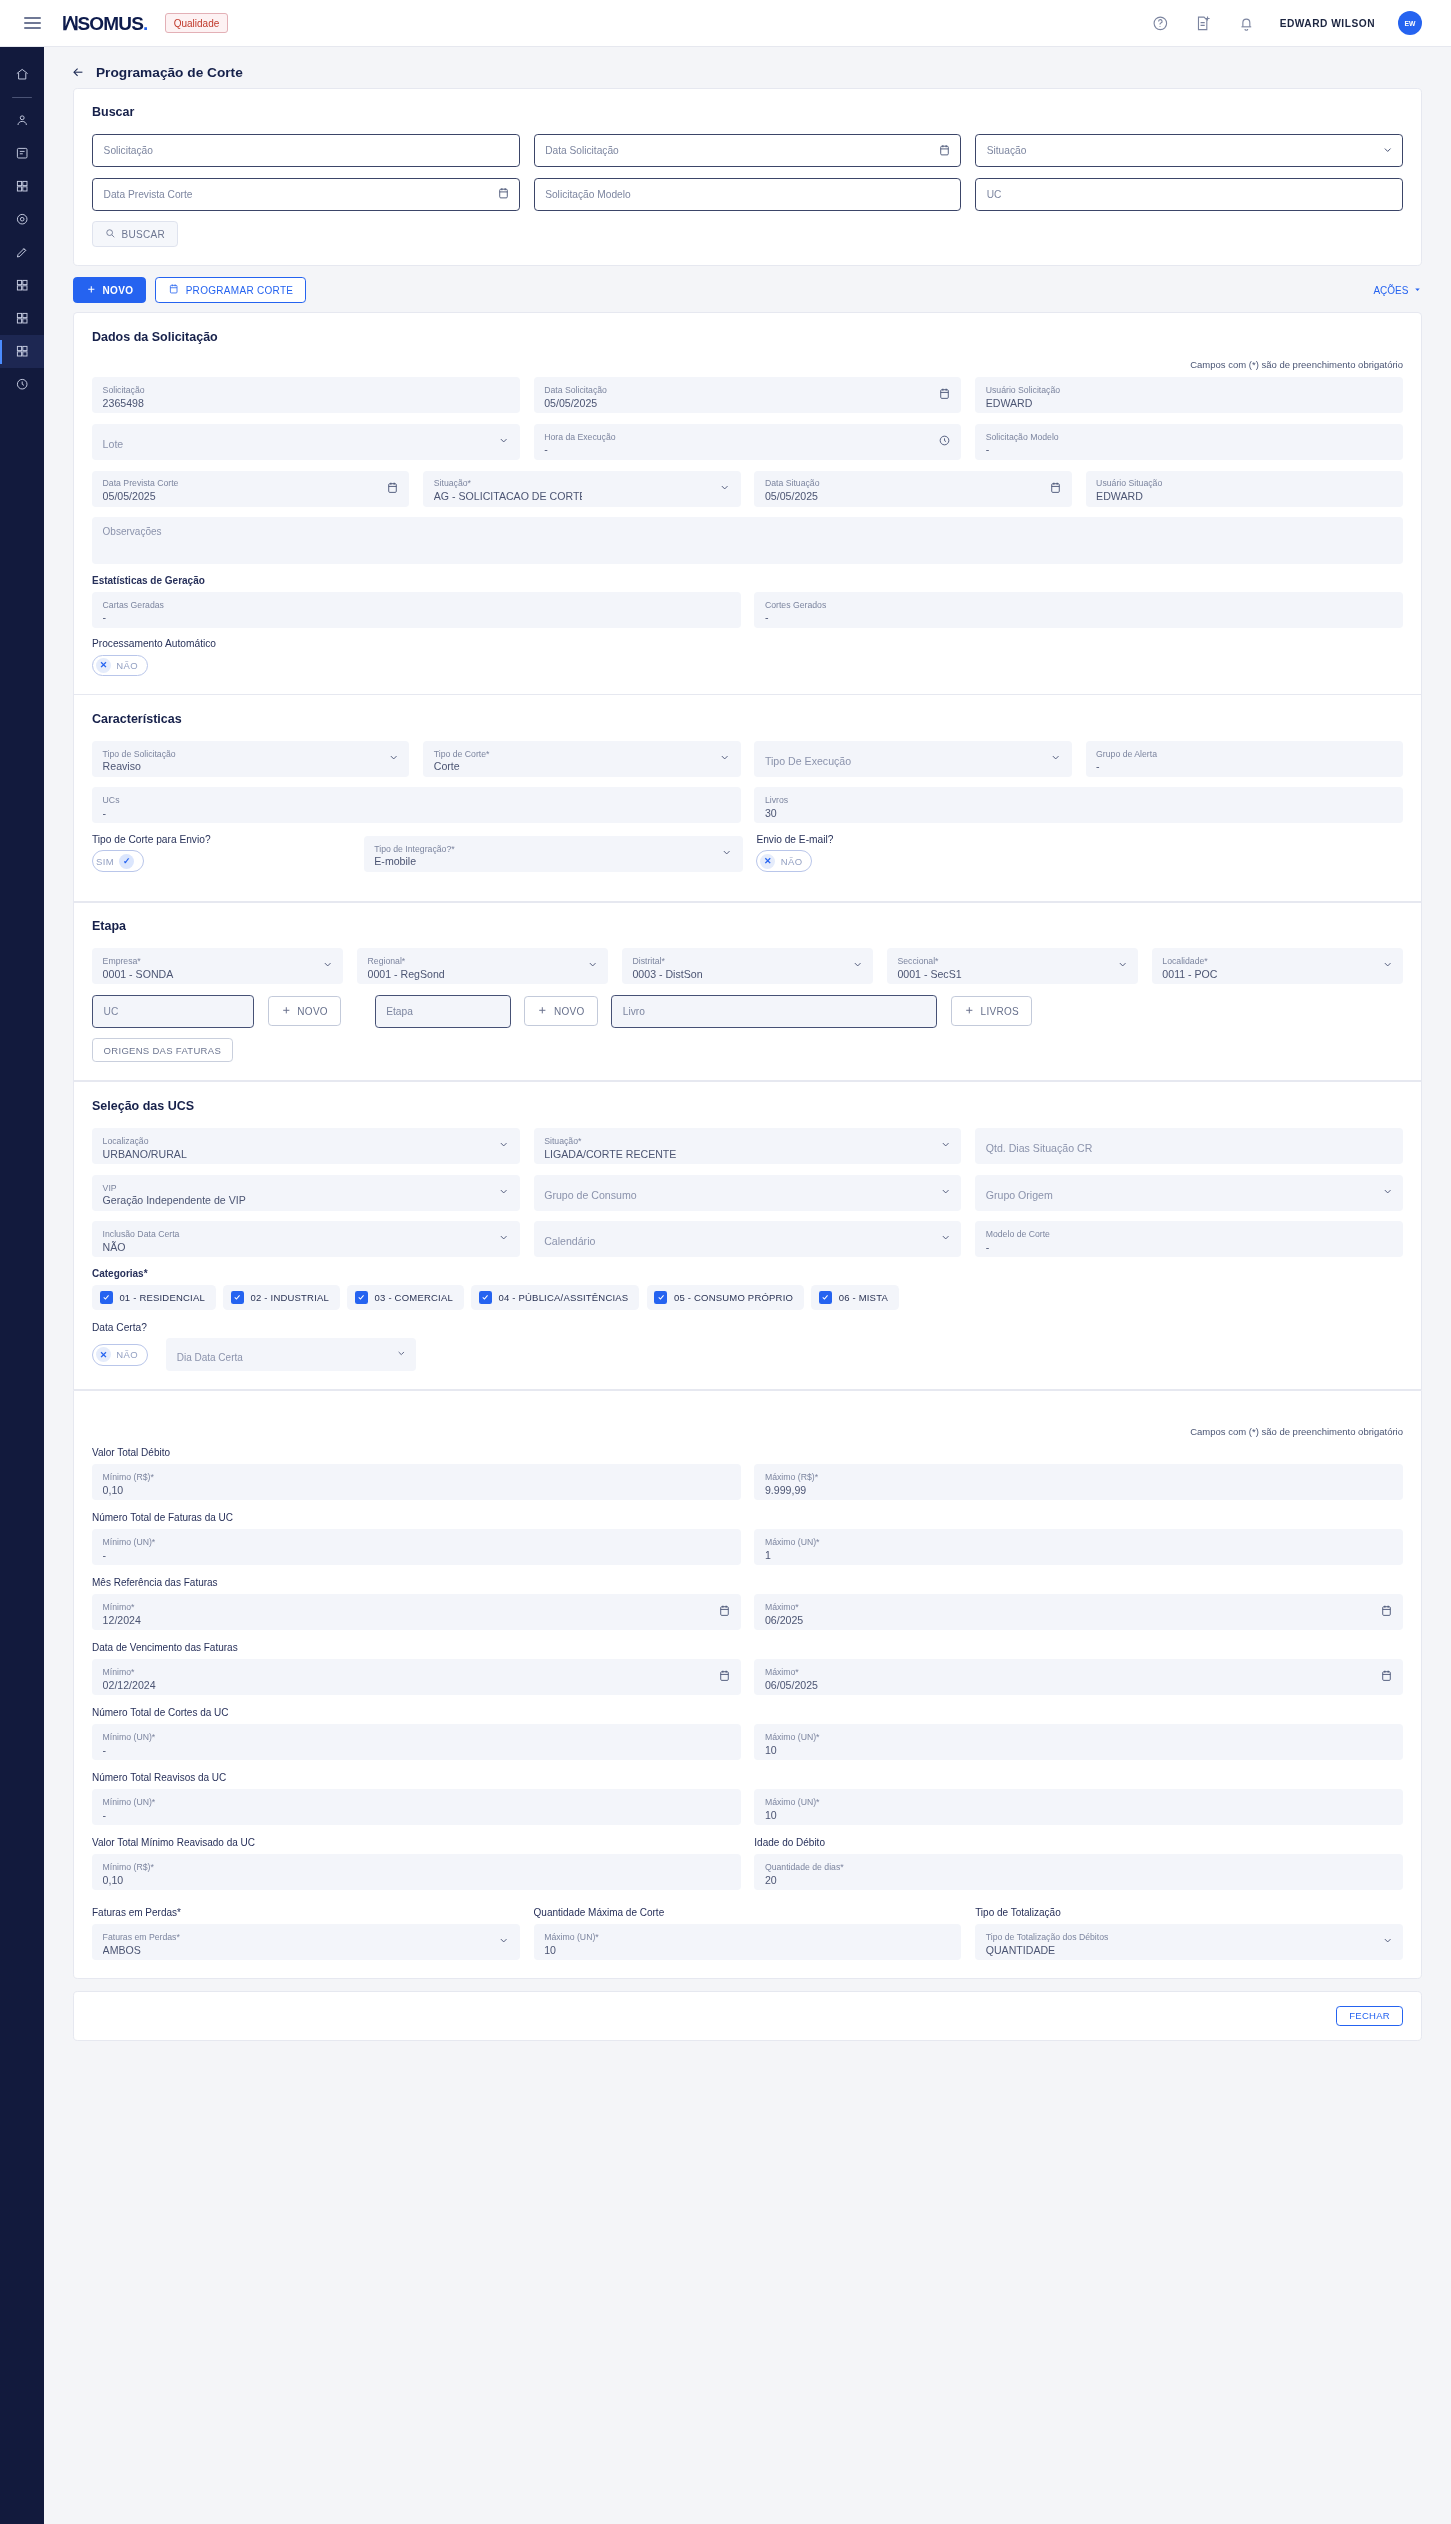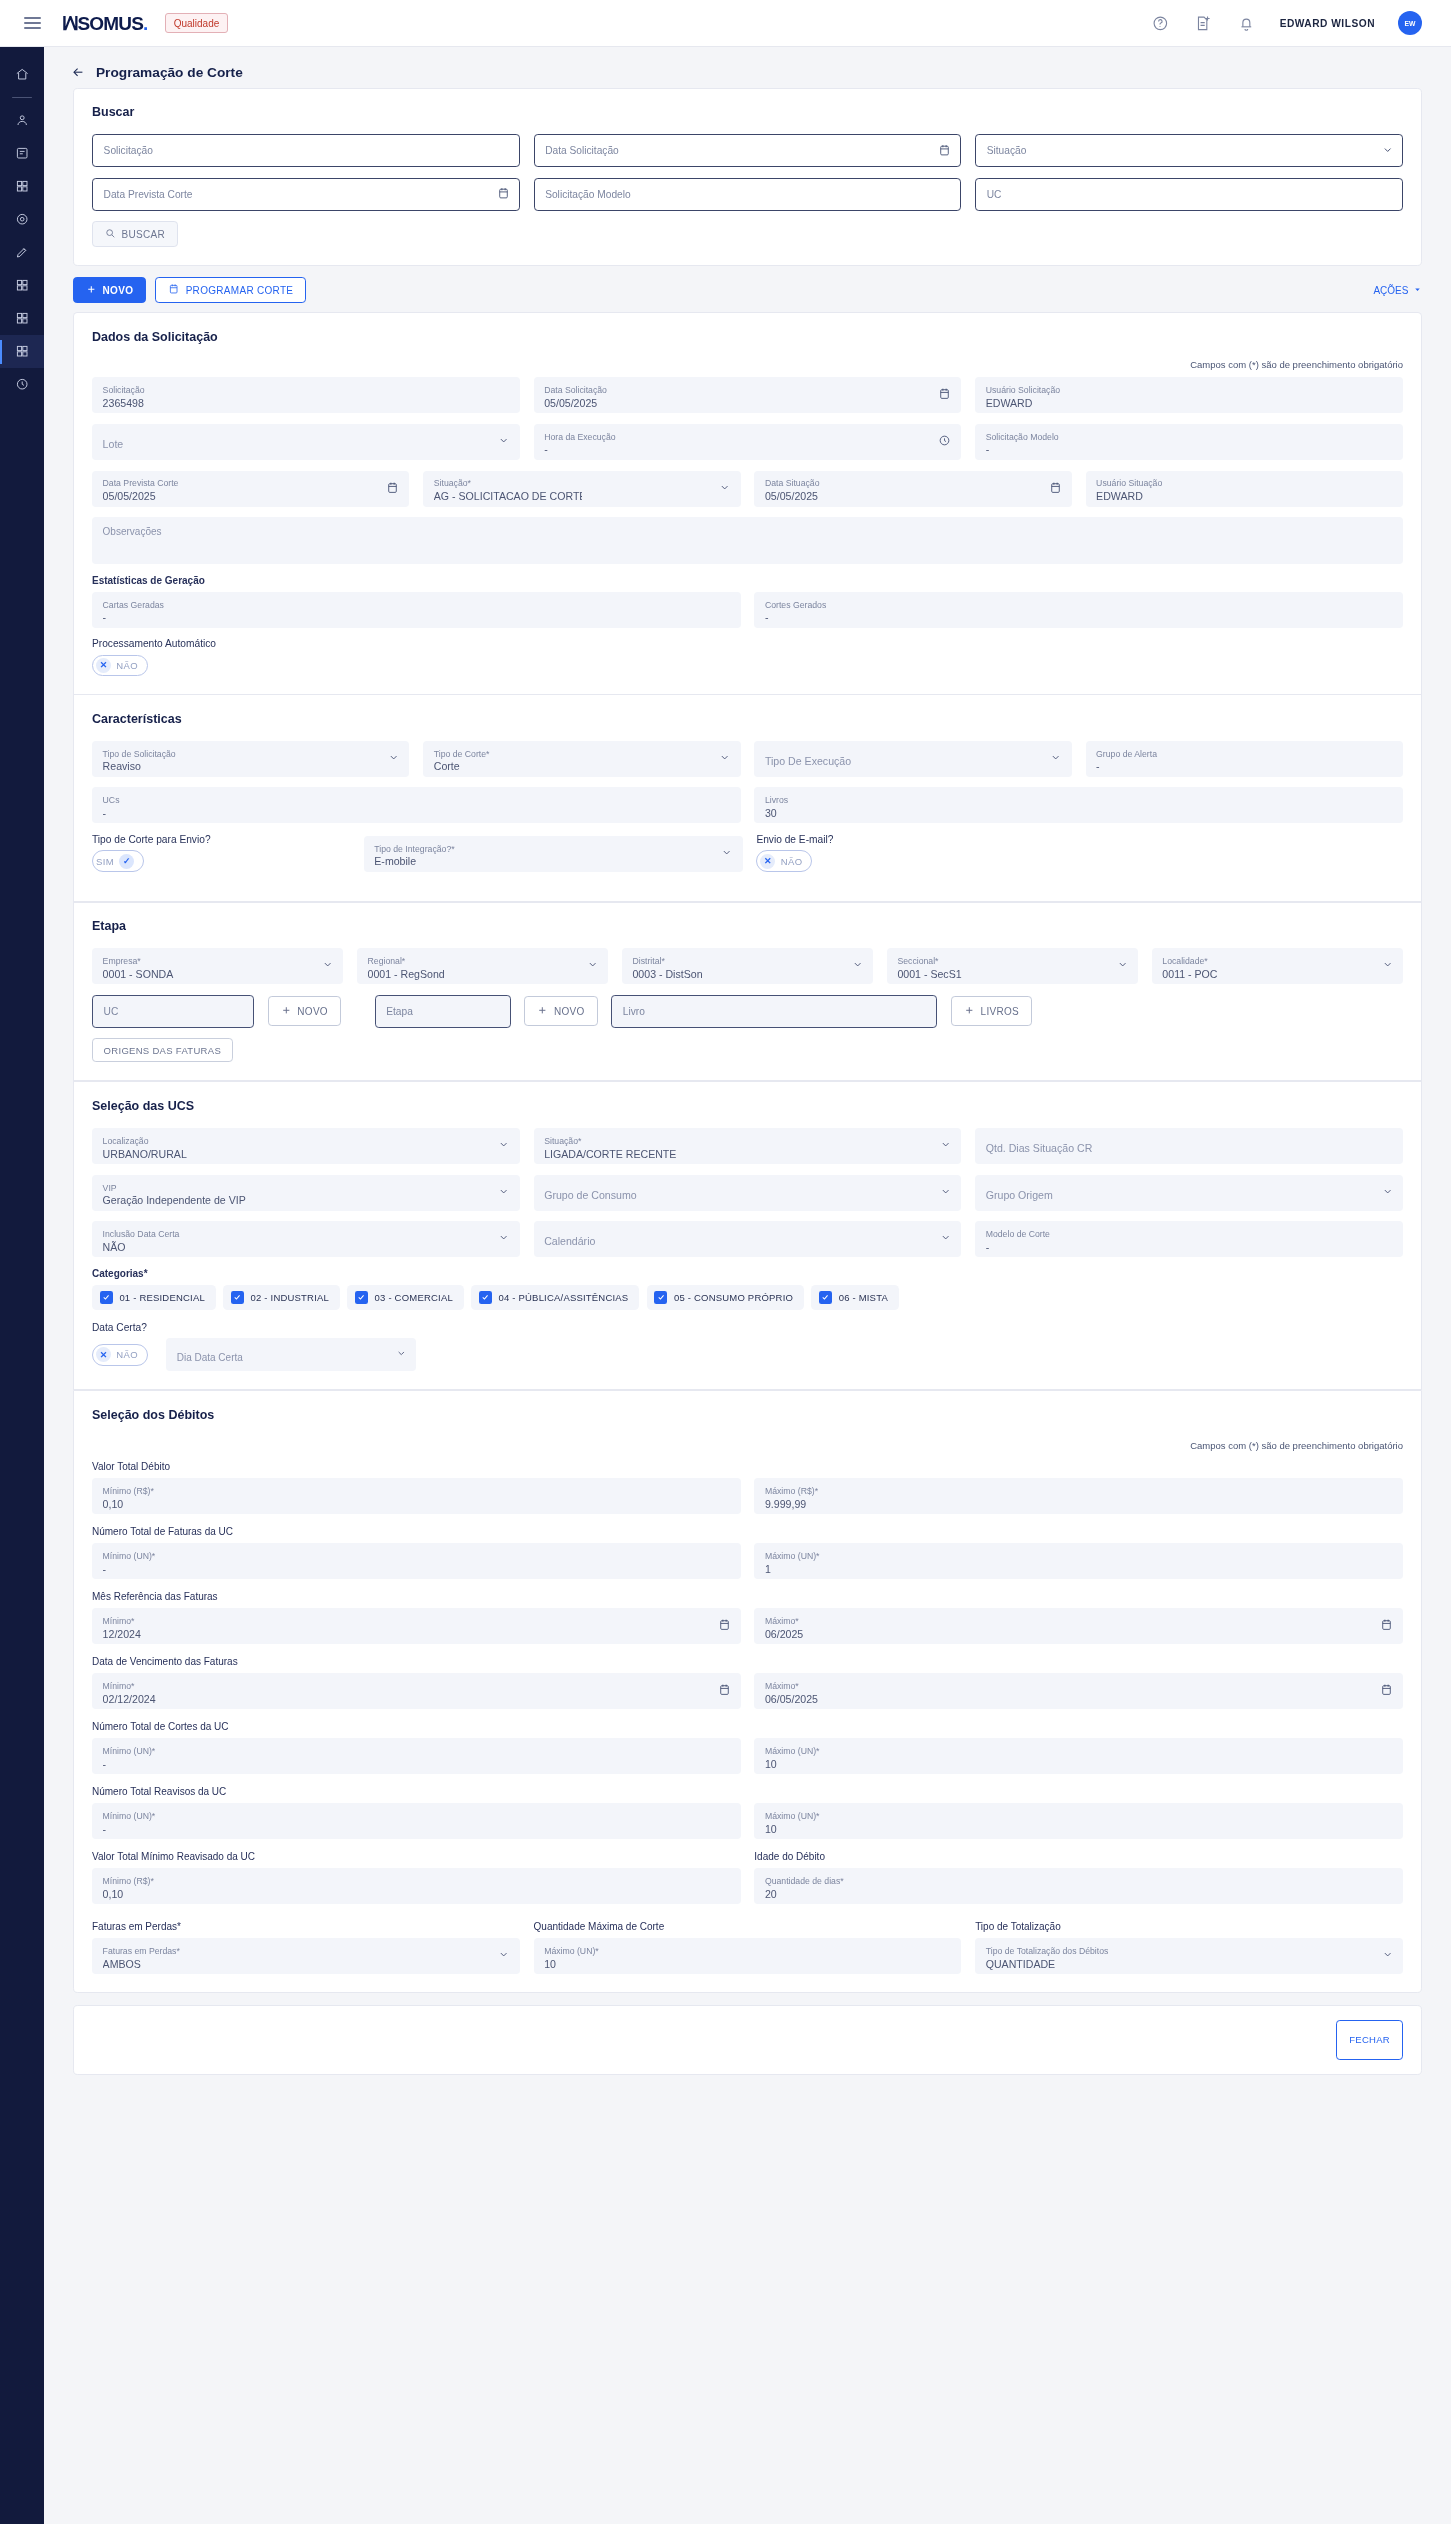--- a/index.html
+++ b/index.html
@@ -113,21 +113,21 @@
   }
   .cbx{ width:13px;height:13px;border-radius:2.3px;background:#2563f0;display:flex;align-items:center;justify-content:center;}
   .cbx svg{ display:block;}
   .chip .cl{ font-size:9.5px; color:#2a3354; letter-spacing:0.2px;}
   .grouplbl{ font-size:10px; color:#27305a; margin-bottom:6px; display:block;}
   .fieldgroup{ margin-bottom:12px;}
   .footcard{
     background:#fff;border:0.8px solid #e6e8f0;border-radius:4.6px;margin:12px 29px 0 29px;
     padding:13.7px 18px; display:flex; justify-content:flex-end;
   }
-  .btn.fechar{ border:0.8px solid #2563f0; color:#2563f0; height:40px; font-size:9.5px;}
+  .btn.fechar{ border:0.8px solid #2563f0; color:#2563f0; height:20px; font-size:9.5px;}
 </style>
 </head>
 <body>
 
 <div class="topbar">
   <div class="burger">
       <i></i>
       <i></i>
       <i></i>
     </div>
@@ -780,21 +780,20 @@
           <span class="chev"><svg width="10.6" height="10.6" viewBox="0 0 24 24" fill="none" stroke="currentColor" stroke-width="2">
                   <path d="M6 9l6 6 6-6"></path>
                 </svg></span>
         </div>
           </div>
       </div>
     </div>
   </div>
 
   <div class="card pad" style="border-top:0.8px solid #e6e8f0;border-radius:0 0 4.6px 4.6px;">
-    <div class="sectitle">Seleção dos Débitos</div>
     <div class="req-note" style="margin-top:18px;margin-bottom:10.6px;">Campos com (*) são de preenchimento obrigatório</div>
 
     <div class="fieldgroup">
       <span class="grouplbl">Valor Total Débito</span>
       <div class="row">
         <div class="col">
             <div class="fld">
           <span class="lbl">Mínimo (R$)*</span>
           <span class="val">0,10</span>
         </div>

